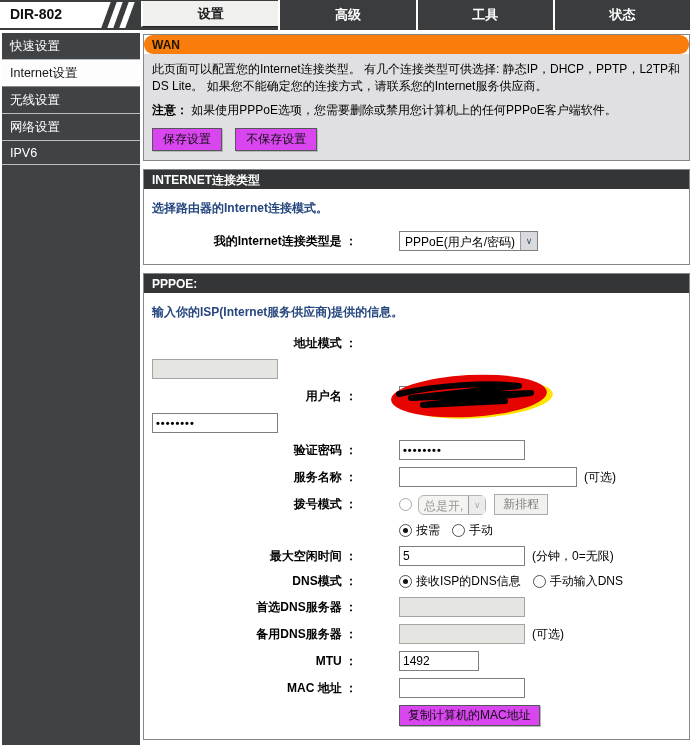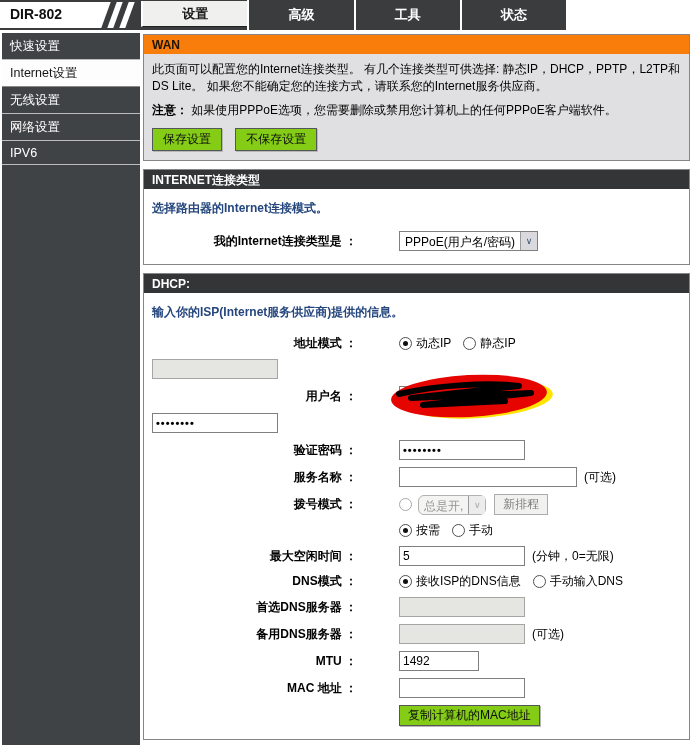--- a/index.html
+++ b/index.html
@@ -1,44 +1,44 @@
 <!DOCTYPE html>
 <html><head>
 <meta charset="utf-8">
 <style>
   html,body{margin:0;padding:0;}
   body{
     width:690px;height:745px;position:relative;overflow:hidden;background:#fff;
     font-family:"Liberation Sans","DejaVu Sans",sans-serif;font-size:12px;color:#000;
   }
   
-  .topnav{position:absolute;left:0;top:0;width:566px;height:30px;background:#3a3c3e;display:flex;}
+  .topnav{position:absolute;left:0;top:0;width:690px;height:30px;background:#3a3c3e;display:flex;}
   .brand{width:141px;position:relative;flex:none;overflow:hidden;}
   .brand-box{position:absolute;left:-10px;top:2px;width:116px;height:26px;background:#fff;transform:skewX(-20deg);}
   .brand-text{position:absolute;left:10px;top:6px;font-weight:bold;font-size:14px;color:#101010;}
   .slash{position:absolute;top:2px;width:6px;height:26px;background:#fff;transform:skewX(-20deg);}
   .slash.s1{left:112px;} .slash.s2{left:124px;}
   .tabs{flex:1;display:flex;}
   .tab{flex:1;display:flex;align-items:center;justify-content:center;color:#fff;
        font-weight:bold;font-size:13px;border-left:2px solid #fff;cursor:pointer;}
   .tab.active{background:#f0f0ee;color:#1b1b1b;margin:1px 0 3px 0;border-bottom:1px solid #222;}
   
   .sidebar{position:absolute;left:2px;top:33px;width:138px;height:712px;background:#404345;}
   .side-item{padding:5px 8px 4px;color:#fff;border-bottom:1px solid #bdbdbd;cursor:pointer;font-size:12.5px;}
   .side-item.selected{background:#fdfdfd;color:#161616;border-bottom:1px solid #8a8a8a;}
   
   .main{position:absolute;left:143px;top:34px;width:547px;}
   .panel{border:1px solid #85868a;margin-bottom:8px;}
   .panel-header{height:18px;line-height:18px;padding:1px 8px 0;font-weight:bold;background:#333537;color:#fff;font-size:12px;}
-  .panel-header.orange{background:#f87d0a;color:#1e1406;}
+  .panel-header.orange{background:#f87d0a;color:#1e1406;border-radius:9px;}
   .panel-body{background:#fff;padding:9px 8px 11px;}
   .panel-body.gray{background:#e0e0e2;padding:7px 8px 9px;}
   p.desc{margin:0 0 6px;line-height:1.45;}
   p.note{margin:0 0 9px;line-height:1.45;}
-  .btn{display:inline-block;background:#84cc16;border:1px solid #54565a;padding:2px 10px;
+  .btn{display:inline-block;background:#d946ef;border:1px solid #54565a;padding:2px 10px;
        font-size:12px;margin-right:10px;cursor:pointer;color:#0d0d0d;box-shadow:1px 1px 0 #b7b7b7;}
   .btn.small{padding:1px 8px;}
   .btn.dis{color:#7e7e7e;border-color:#ababab;box-shadow:none;background:#f1f1ef;}
   .blue{color:#26477e;font-weight:bold;margin:2px 0 14px;}
   
   .formrow{display:flex;align-items:center;margin-bottom:7px;gap:36px;}
   .flabel{width:205px;text-align:right;font-weight:bold;flex:none;padding-right:6px;white-space:nowrap;}
   .fctl{display:flex;align-items:center;}
   .ti{height:18px;border:1px solid #7f7f7f;font-size:12px;padding:0 3px;width:118px;
       font-family:inherit;background:#fff;color:#000;box-sizing:content-box;}
@@ -110,32 +110,26 @@
           <span class="sel">
             <span class="st">PPPoE(用户名/密码)</span>
             <span class="sa">∨</span>
           </span>
         </div>
       </div>
     </div>
   </div>
 
   <div class="panel">
-    <div class="panel-header">DHCP:</div>
+    <div class="panel-header">PPPOE:</div>
     <div class="panel-body">
       <p class="blue">输入你的ISP(Internet服务供应商)提供的信息。</p>
 
       <div class="formrow">
         <div class="flabel">地址模式 ：</div>
-        <div class="fctl">
-          <span class="rd on"></span>
-          <span class="rlab">动态IP</span>
-          <span class="rd"></span>
-          <span class="rlab">静态IP</span>
-        </div>
       </div>
 
       <div class="formrow">
         <div class="fctl">
             <input class="ti dis" disabled="" value="" style="">
           </div>
       </div>
 
       <div class="formrow">
         <div class="flabel">用户名 ：</div>

